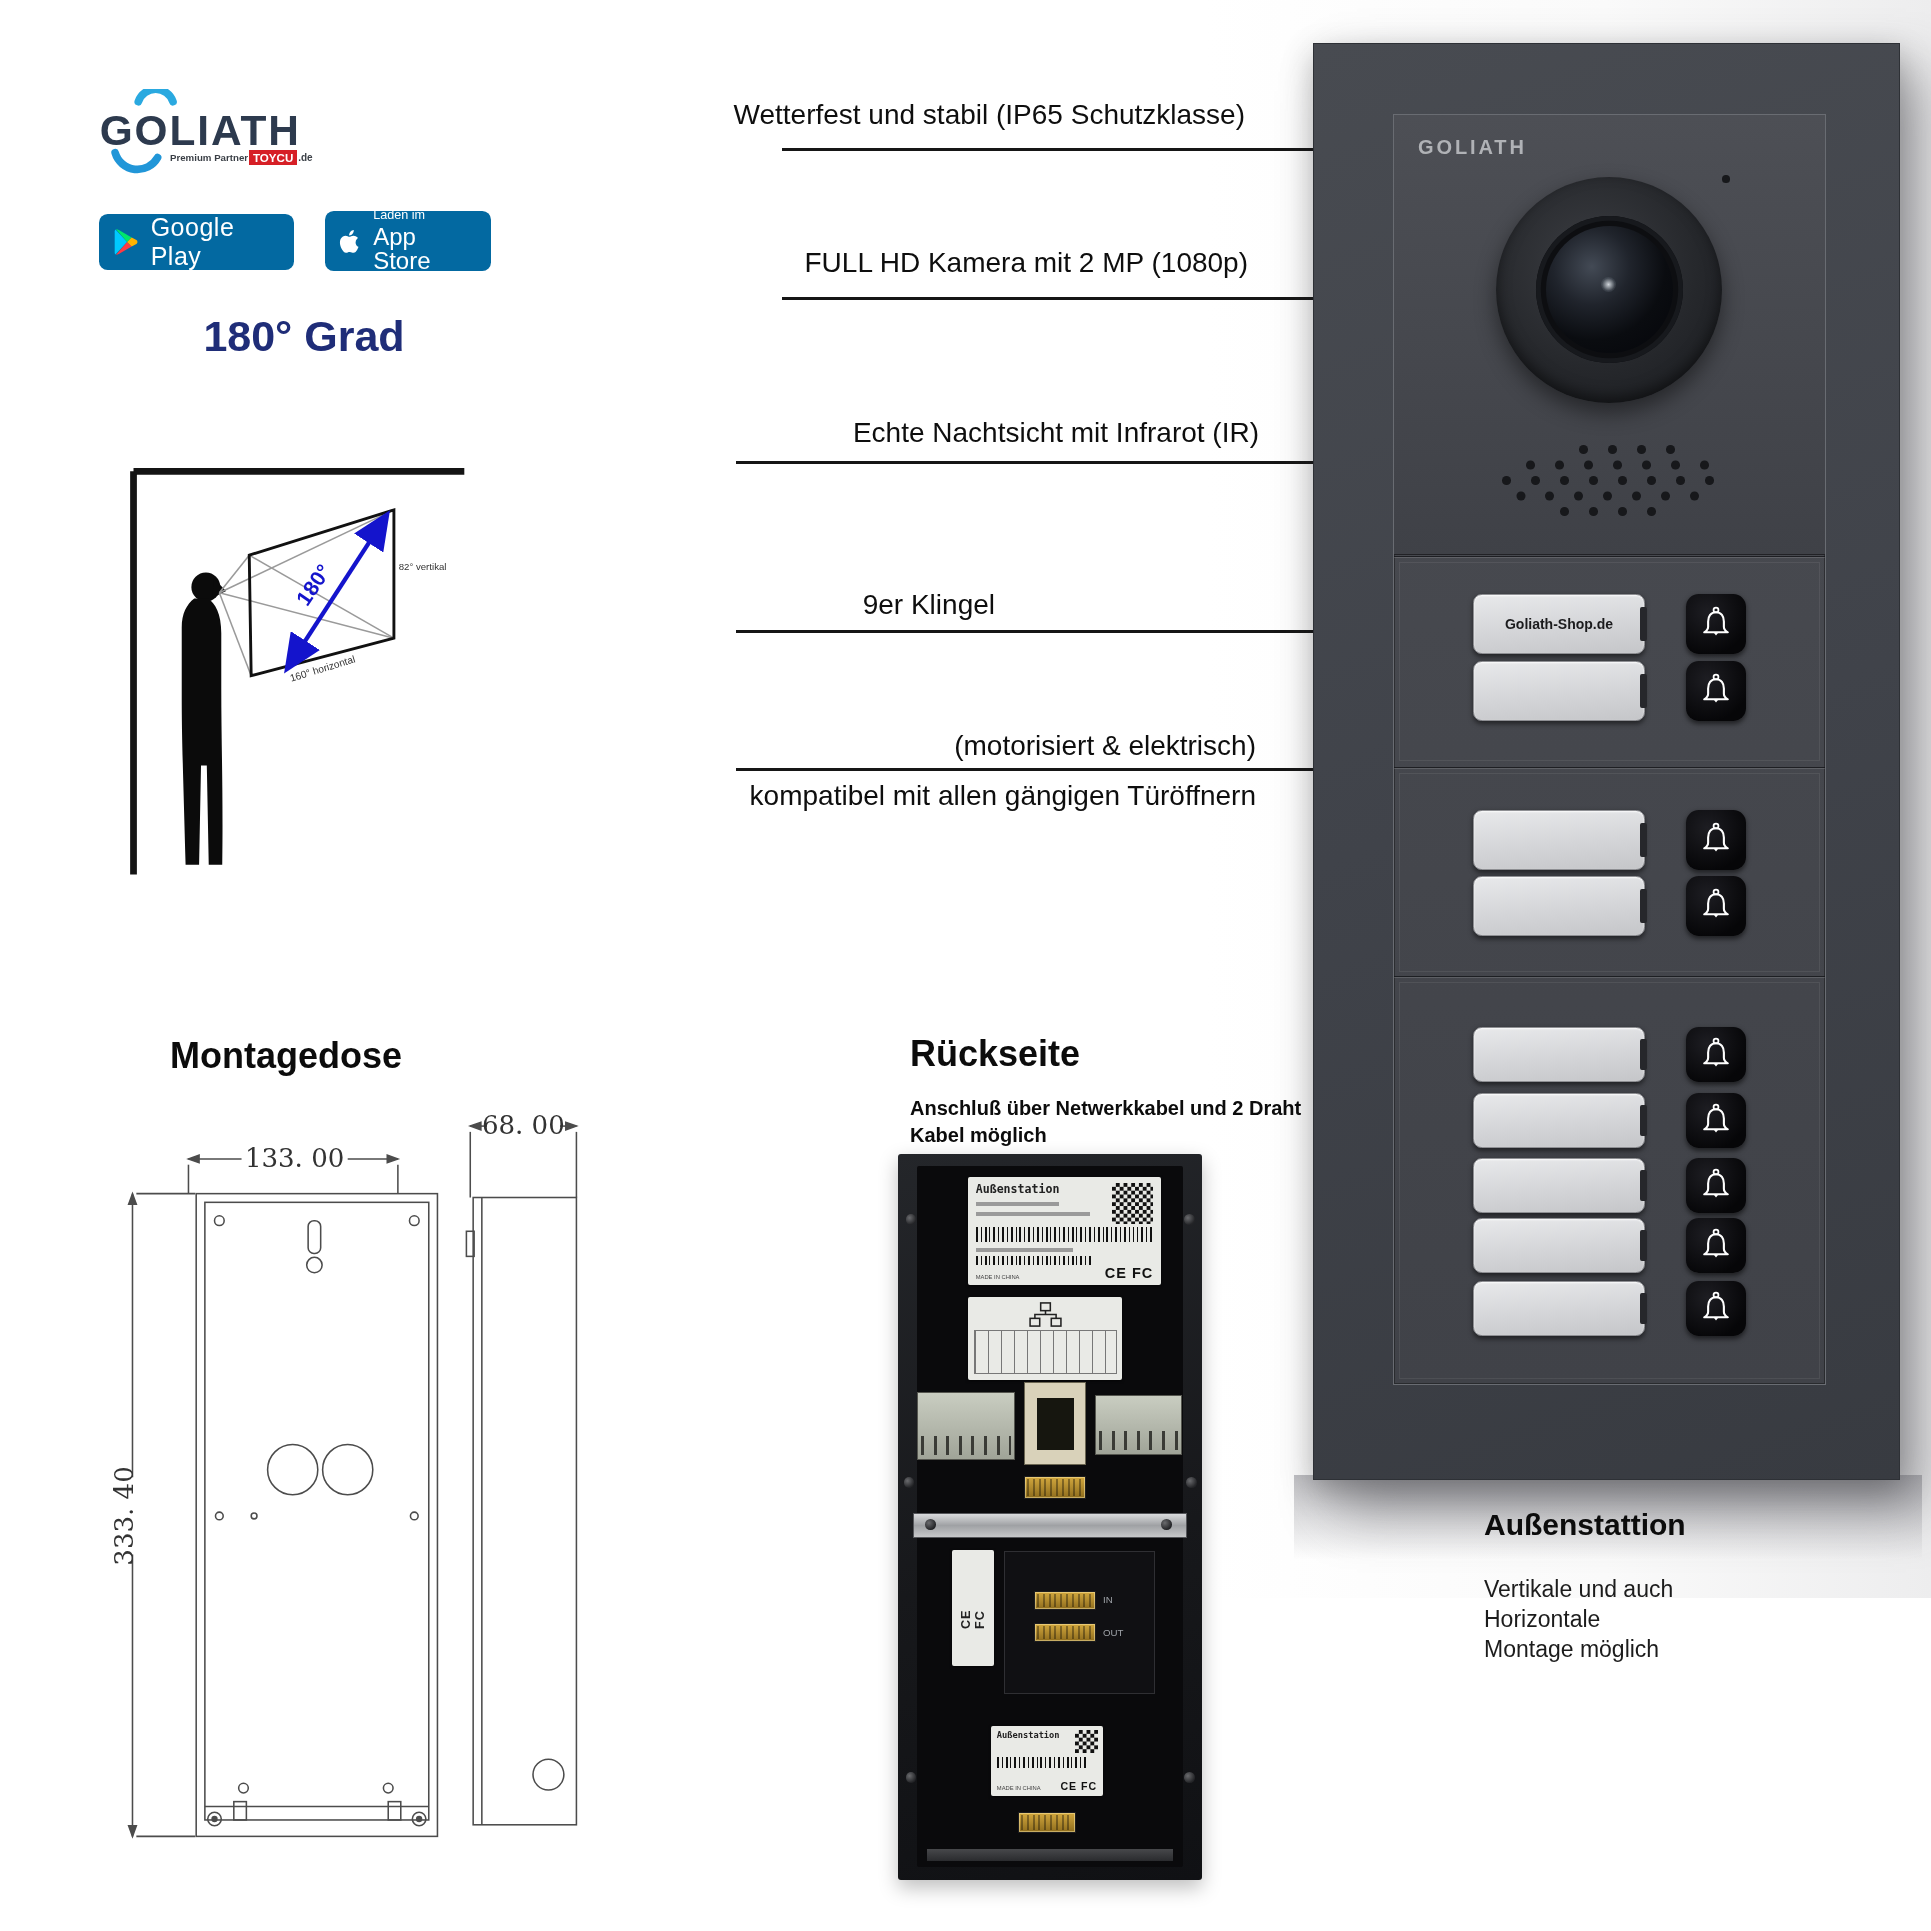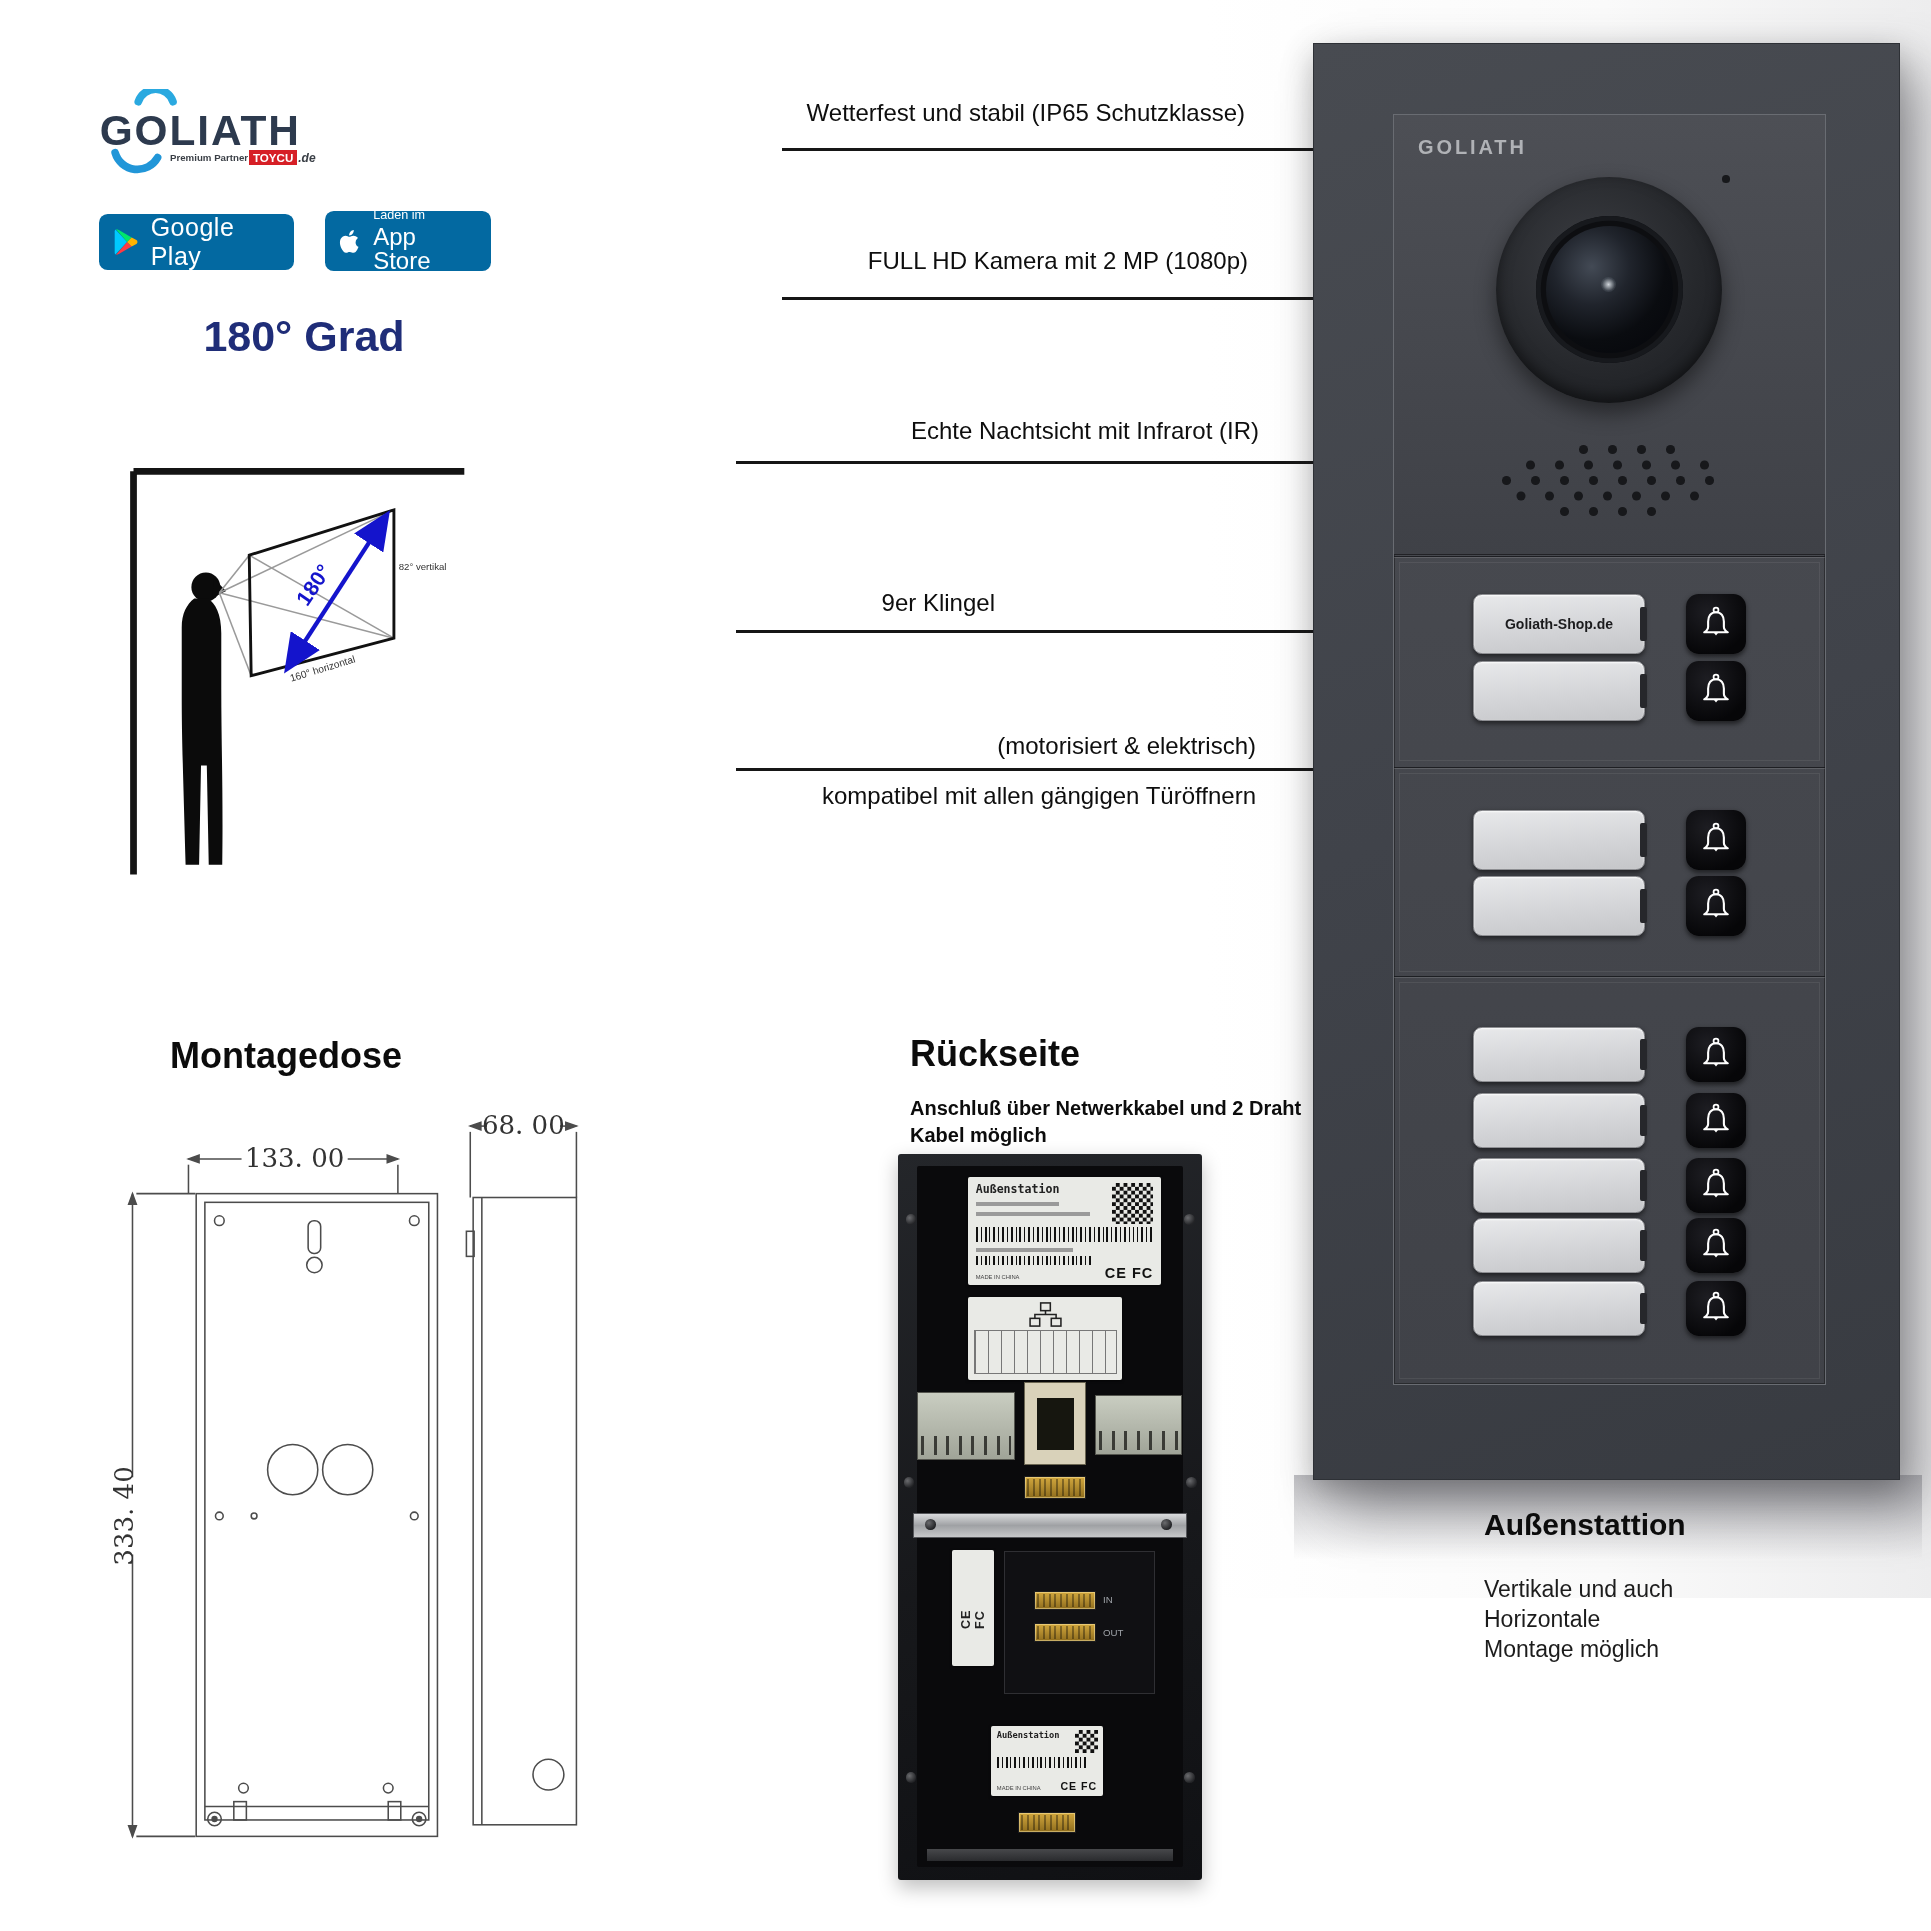--- a/index.html
+++ b/index.html
@@ -11,37 +11,37 @@
   .photo-bg{left:1207px;top:0;width:724px;height:1598px;
     background:linear-gradient(90deg,#ffffff 0%,#fafafa 55%,#ededee 100%);}
   .station-ground{left:1294px;top:1475px;width:628px;height:106px;
     background:linear-gradient(180deg,rgba(120,120,128,.45),rgba(255,255,255,0) 80%);}
 
   
   .logo-wrap{left:92px;top:89px;width:270px;height:89px;}
   .partner-row{left:170px;top:150px;display:flex;align-items:center;gap:1px;}
   .partner-line{font-size:9.7px;font-weight:bold;color:#3a3f46;}
   .partner-brand{font-size:11.6px;font-weight:bold;color:#fff;background:#d61f26;padding:0 3.9px;line-height:15.4px;}
-  .partner-suffix{font-size:12px;font-weight:bold;color:#3a3f46;font-style:italic;}
+  .partner-suffix{font-size:10px;font-weight:bold;color:#3a3f46;}
 
   
   .badge{background:#0369a1;border-radius:8.7px;display:flex;align-items:center;box-sizing:border-box;}
   .badge-gp{left:99px;top:214px;width:195px;height:56px;padding:0 13.5px;gap:11.6px;}
   .badge-gp .gp-label{color:#fff;font-size:25px;font-weight:500;letter-spacing:0.5px;}
   .badge-as{left:325px;top:211px;width:166px;height:60px;padding:0 11.6px;gap:9.7px;}
   .as-col{display:flex;flex-direction:column;line-height:1;color:#fff;}
   .as-l1{font-size:12.6px;margin-bottom:2.9px;}
   .as-l2{font-size:24px;font-weight:500;}
 
   
   .headline{left:82px;top:309px;width:444px;text-align:center;
     font-size:43px;line-height:54px;font-weight:bold;color:#1f2d78;}
 
   
-  .feature{font-size:24px;color:#0e0e0e;text-align:right;}
+  .feature{font-size:28px;color:#0e0e0e;text-align:right;}
   .f1{left:579px;top:99px;width:666px;}
   .f2{left:579px;top:247px;width:669px;}
   .f3{left:589px;top:417px;width:670px;}
   .f4{left:676px;top:589px;width:319px;}
   .f5{left:579px;top:721px;width:677px;line-height:50px;}
   .callout-line{height:2.9px;background:#161616;}
   .l1{left:782px;top:148px;width:536px;}
   .l2{left:782px;top:297px;width:536px;}
   .l3{left:736px;top:461px;width:582px;}
   .l4{left:736px;top:630px;width:582px;}

